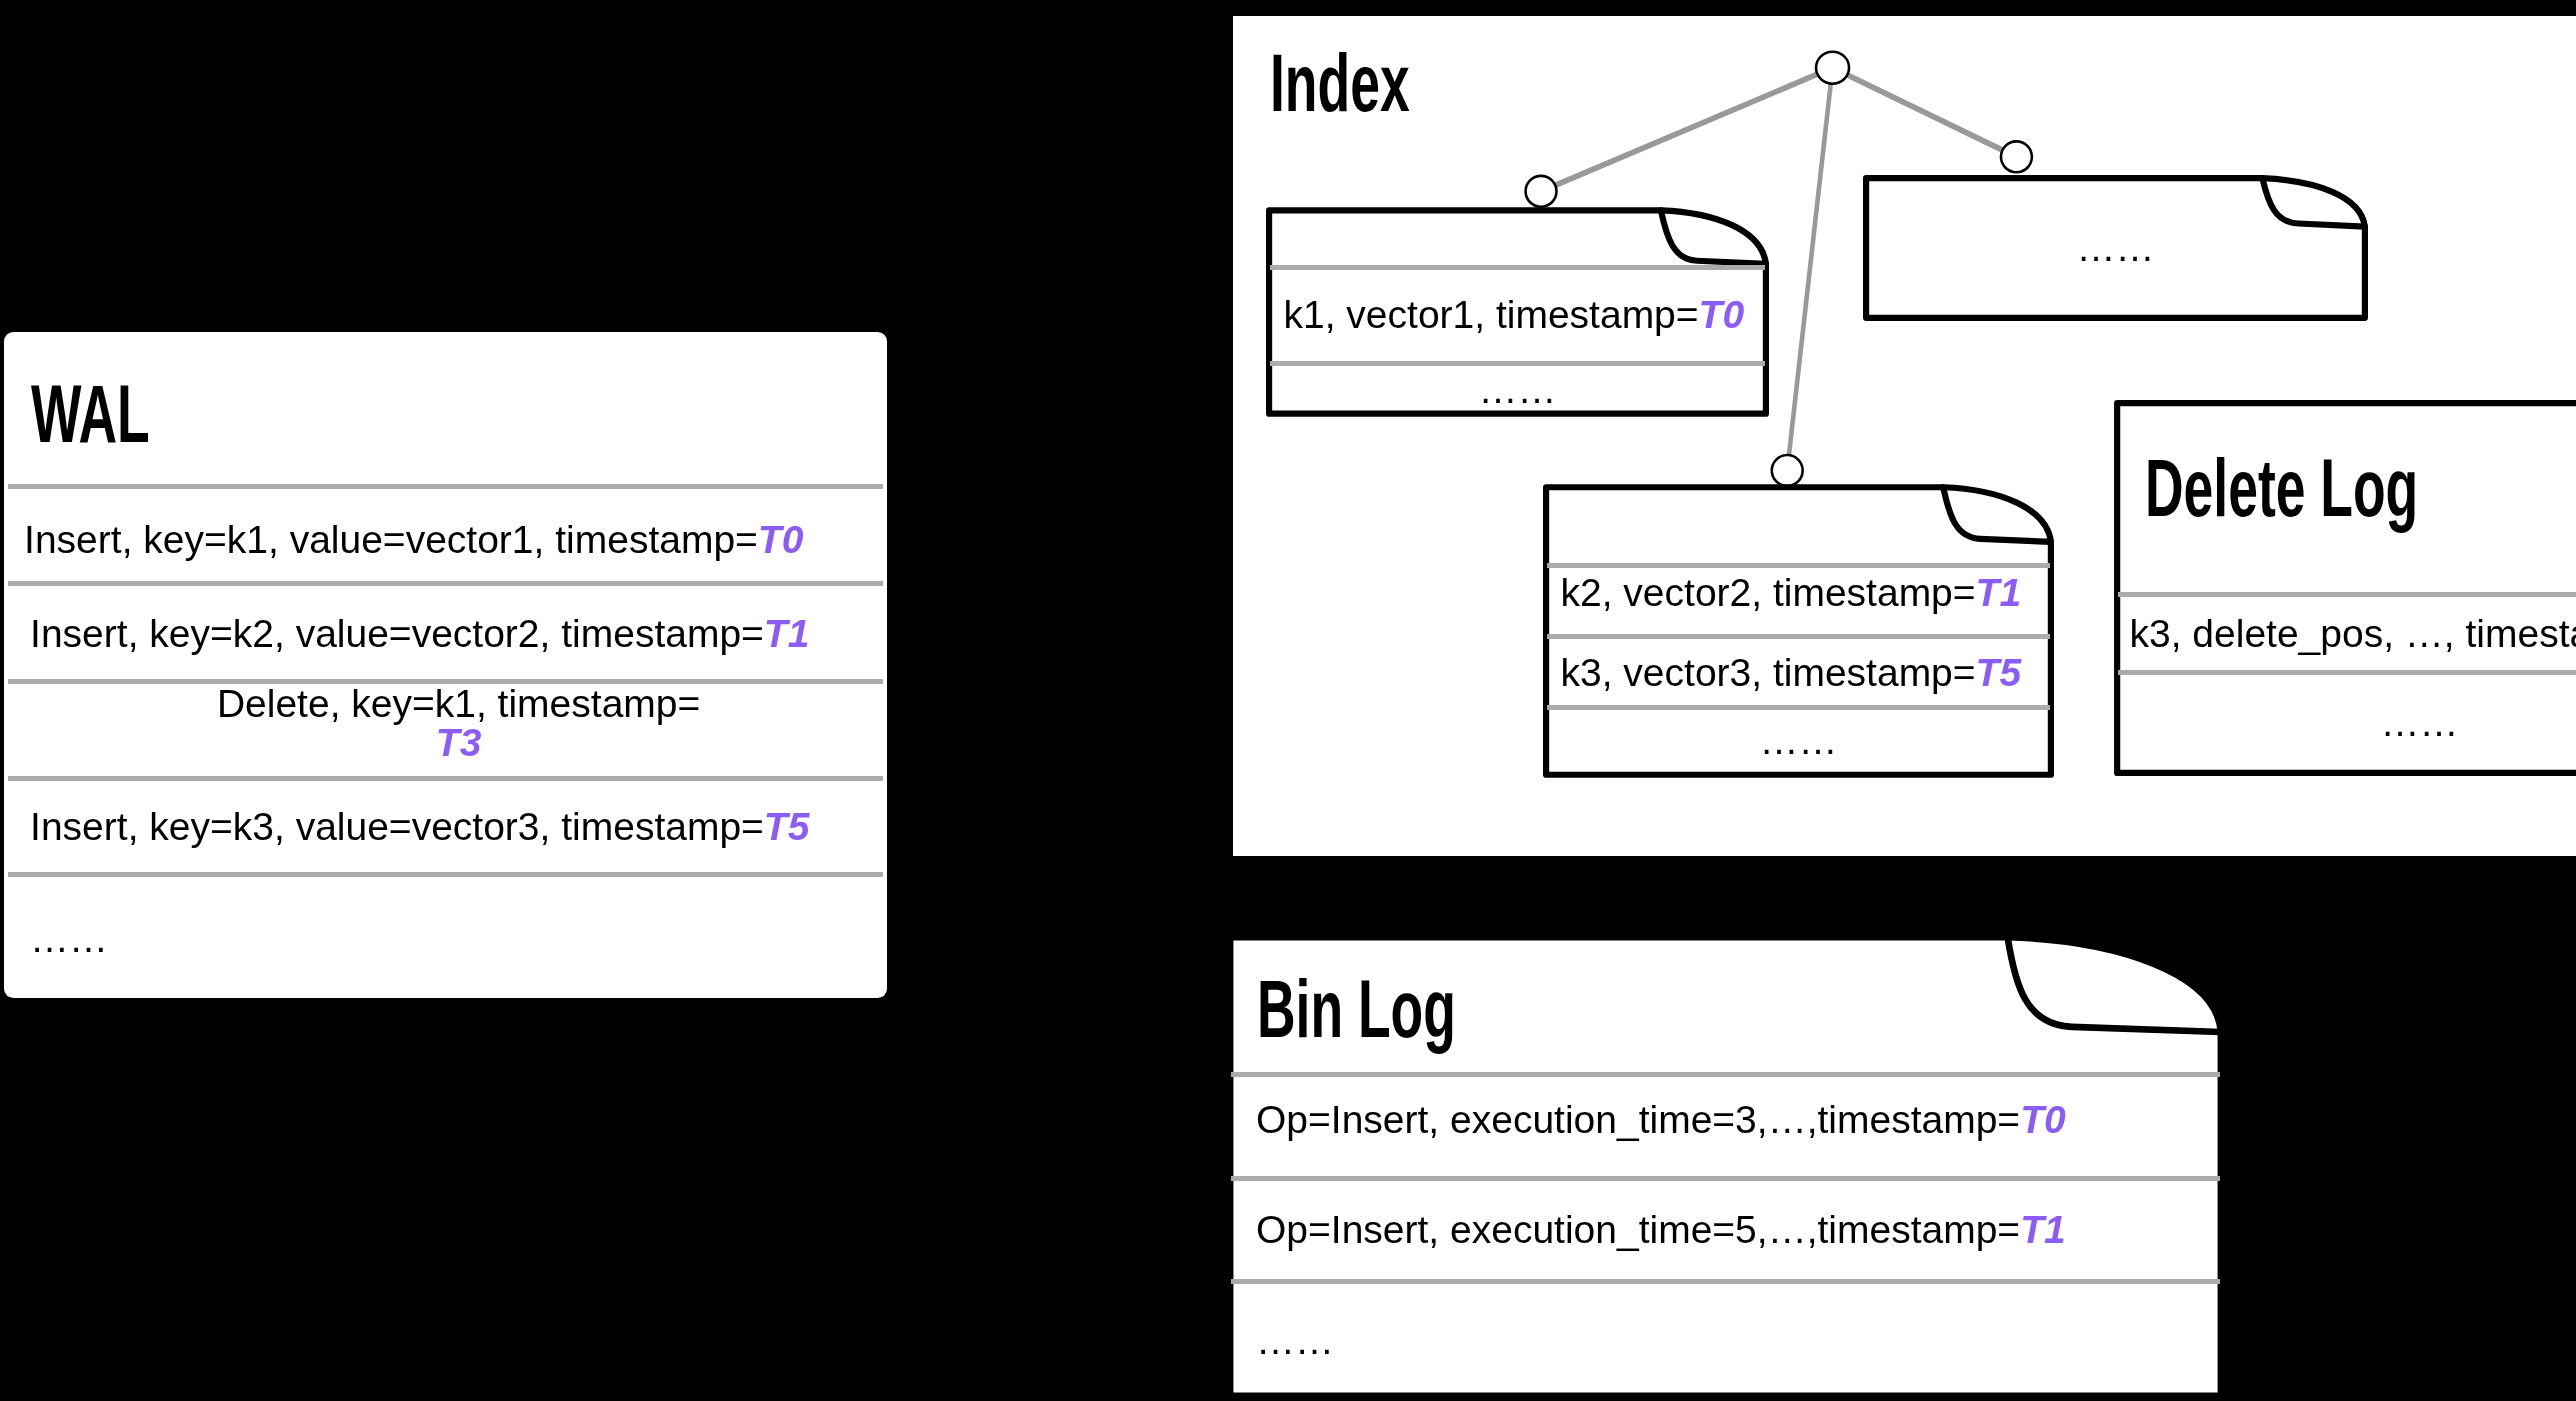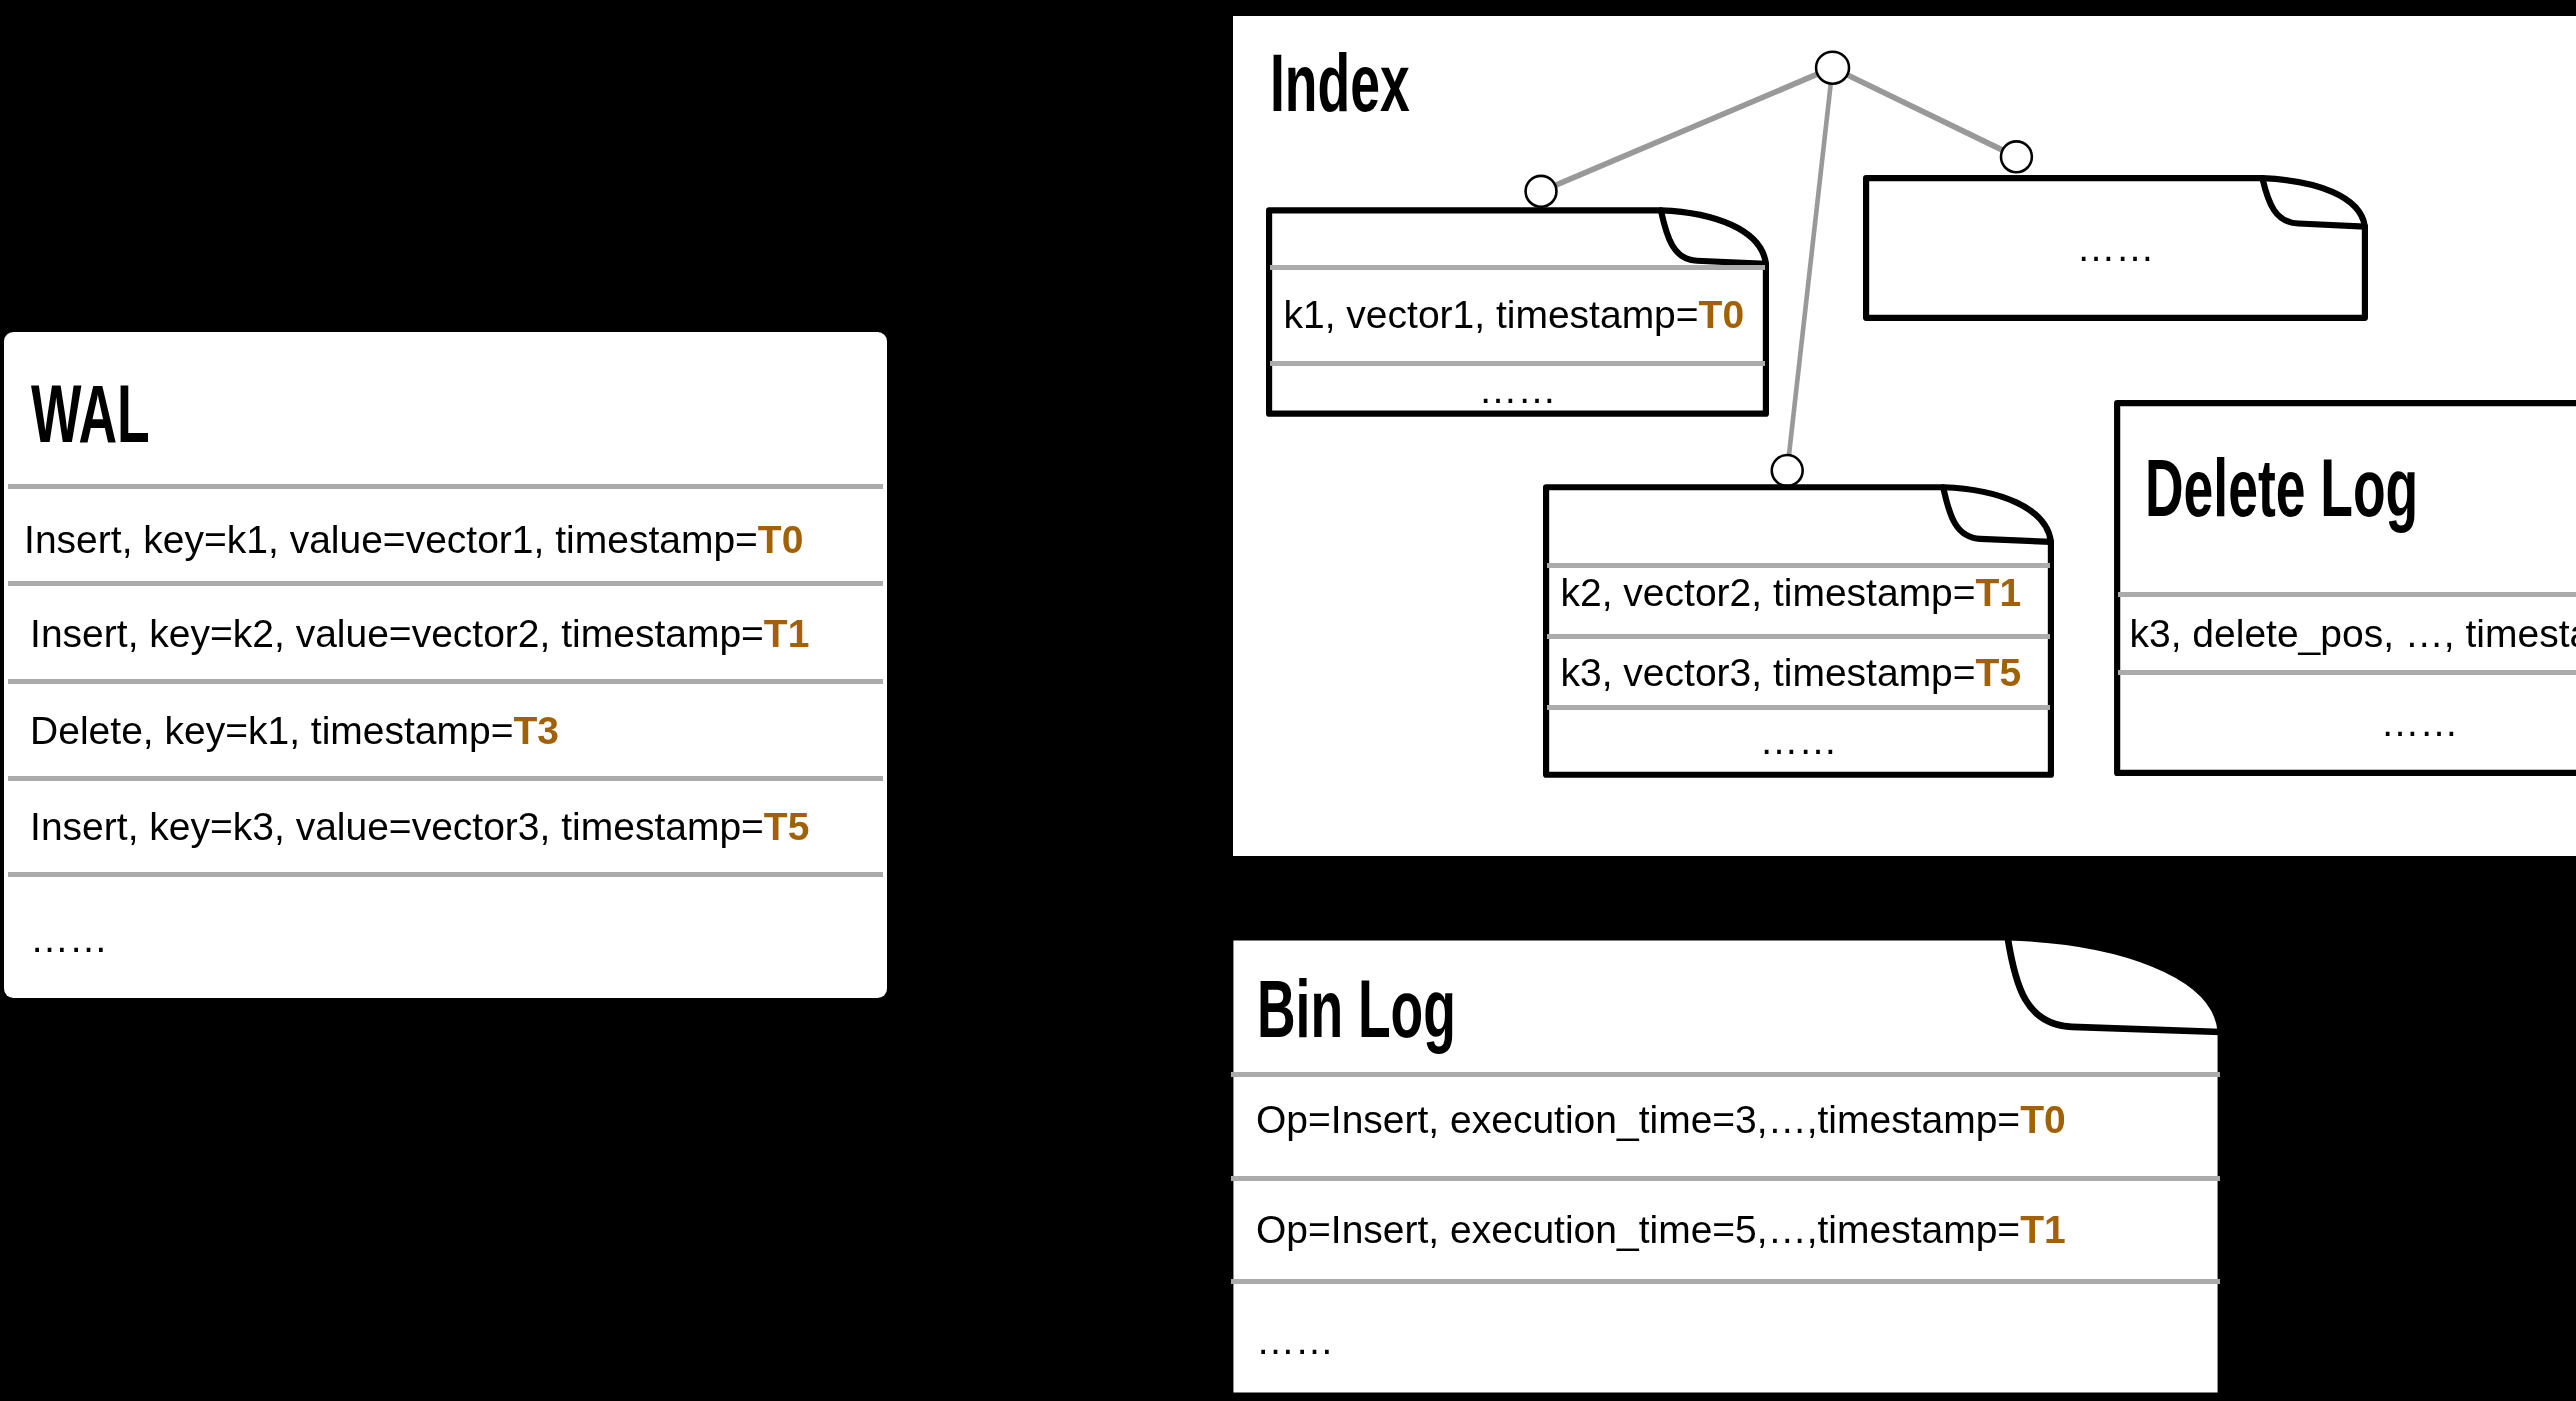--- a/index.html
+++ b/index.html
@@ -9,21 +9,21 @@
     font-family:"Liberation Sans","DejaVu Sans",sans-serif;
     color:#000;
   }
   .panel{position:absolute;background:#fff;}
   .title{font-weight:700;font-size:81px;line-height:1;white-space:nowrap;margin-top:12px;}
   .title .tt{display:inline-block;transform:scaleX(0.66);transform-origin:0 50%;}
   .title-block{position:absolute;left:0;right:0;display:flex;align-items:center;}
   .row{position:absolute;left:0;right:0;display:flex;align-items:center;
        font-size:39px;line-height:1;white-space:nowrap;}
   .row.center{justify-content:center;}
-  .ts{font-weight:700;color:#a16207;}
+  .ts{font-weight:700;color:#8b5cf6;font-style:italic;}
   .sep{position:absolute;left:4.1px;right:4.1px;height:5.2px;background:#ababab;}
   .page{position:absolute;}
   .page svg.shape{position:absolute;left:0;top:0;width:100%;height:100%;}
   .abs{position:absolute;}
 </style>
 </head>
 <body>
 
 <div class="panel" style="left:4.1px;top:332px;width:883px;height:666px;border-radius:9.3px;">
   <div class="title-block" style="top:0;height:152px;padding-left:27px;">
@@ -33,21 +33,21 @@
   <div class="row" style="top:161px;height:92px;padding-left:20px;">
     <span>Insert, key=k1, value=vector1, timestamp=</span>
       <span class="ts">T0</span>
   </div>
   <div class="sep" style="top:249px;"></div>
   <div class="row" style="top:255px;height:92px;padding-left:26px;border-radius:21px;">
     <span>Insert, key=k2, value=vector2, timestamp=</span>
       <span class="ts">T1</span>
   </div>
   <div class="sep" style="top:347px;"></div>
-  <div class="row" style="top:352px;height:92px;padding-left:26px;">
+  <div class="row" style="top:352px;height:92px;padding-left:26px;flex-direction:column;">
     <span>Delete, key=k1, timestamp=</span>
       <span class="ts">T3</span>
   </div>
   <div class="sep" style="top:444px;"></div>
   <div class="row" style="top:449px;height:91px;padding-left:26px;">
     <span>Insert, key=k3, value=vector3, timestamp=</span>
       <span class="ts">T5</span>
   </div>
   <div class="sep" style="top:540px;"></div>
   <div class="row" style="top:546px;height:120px;padding-left:26px;">

